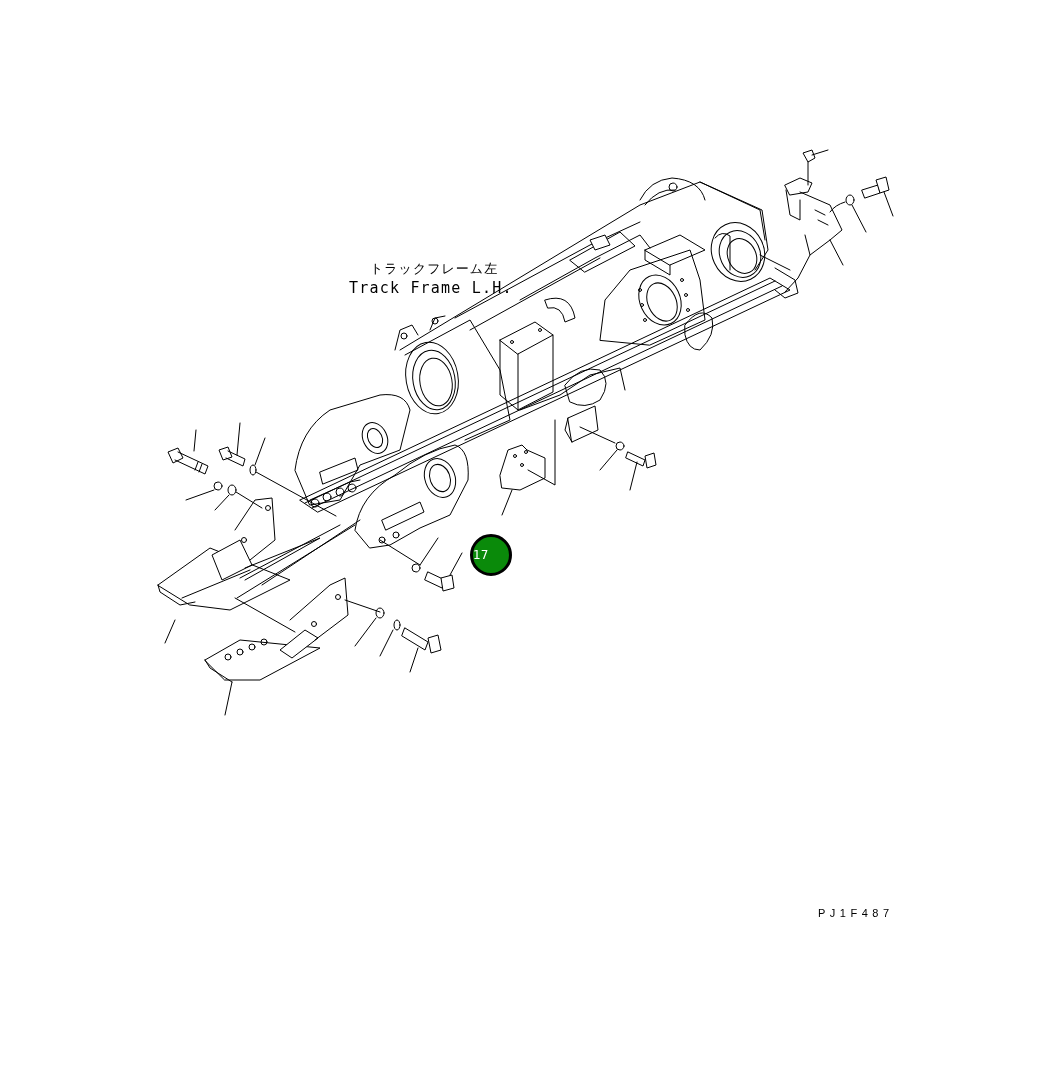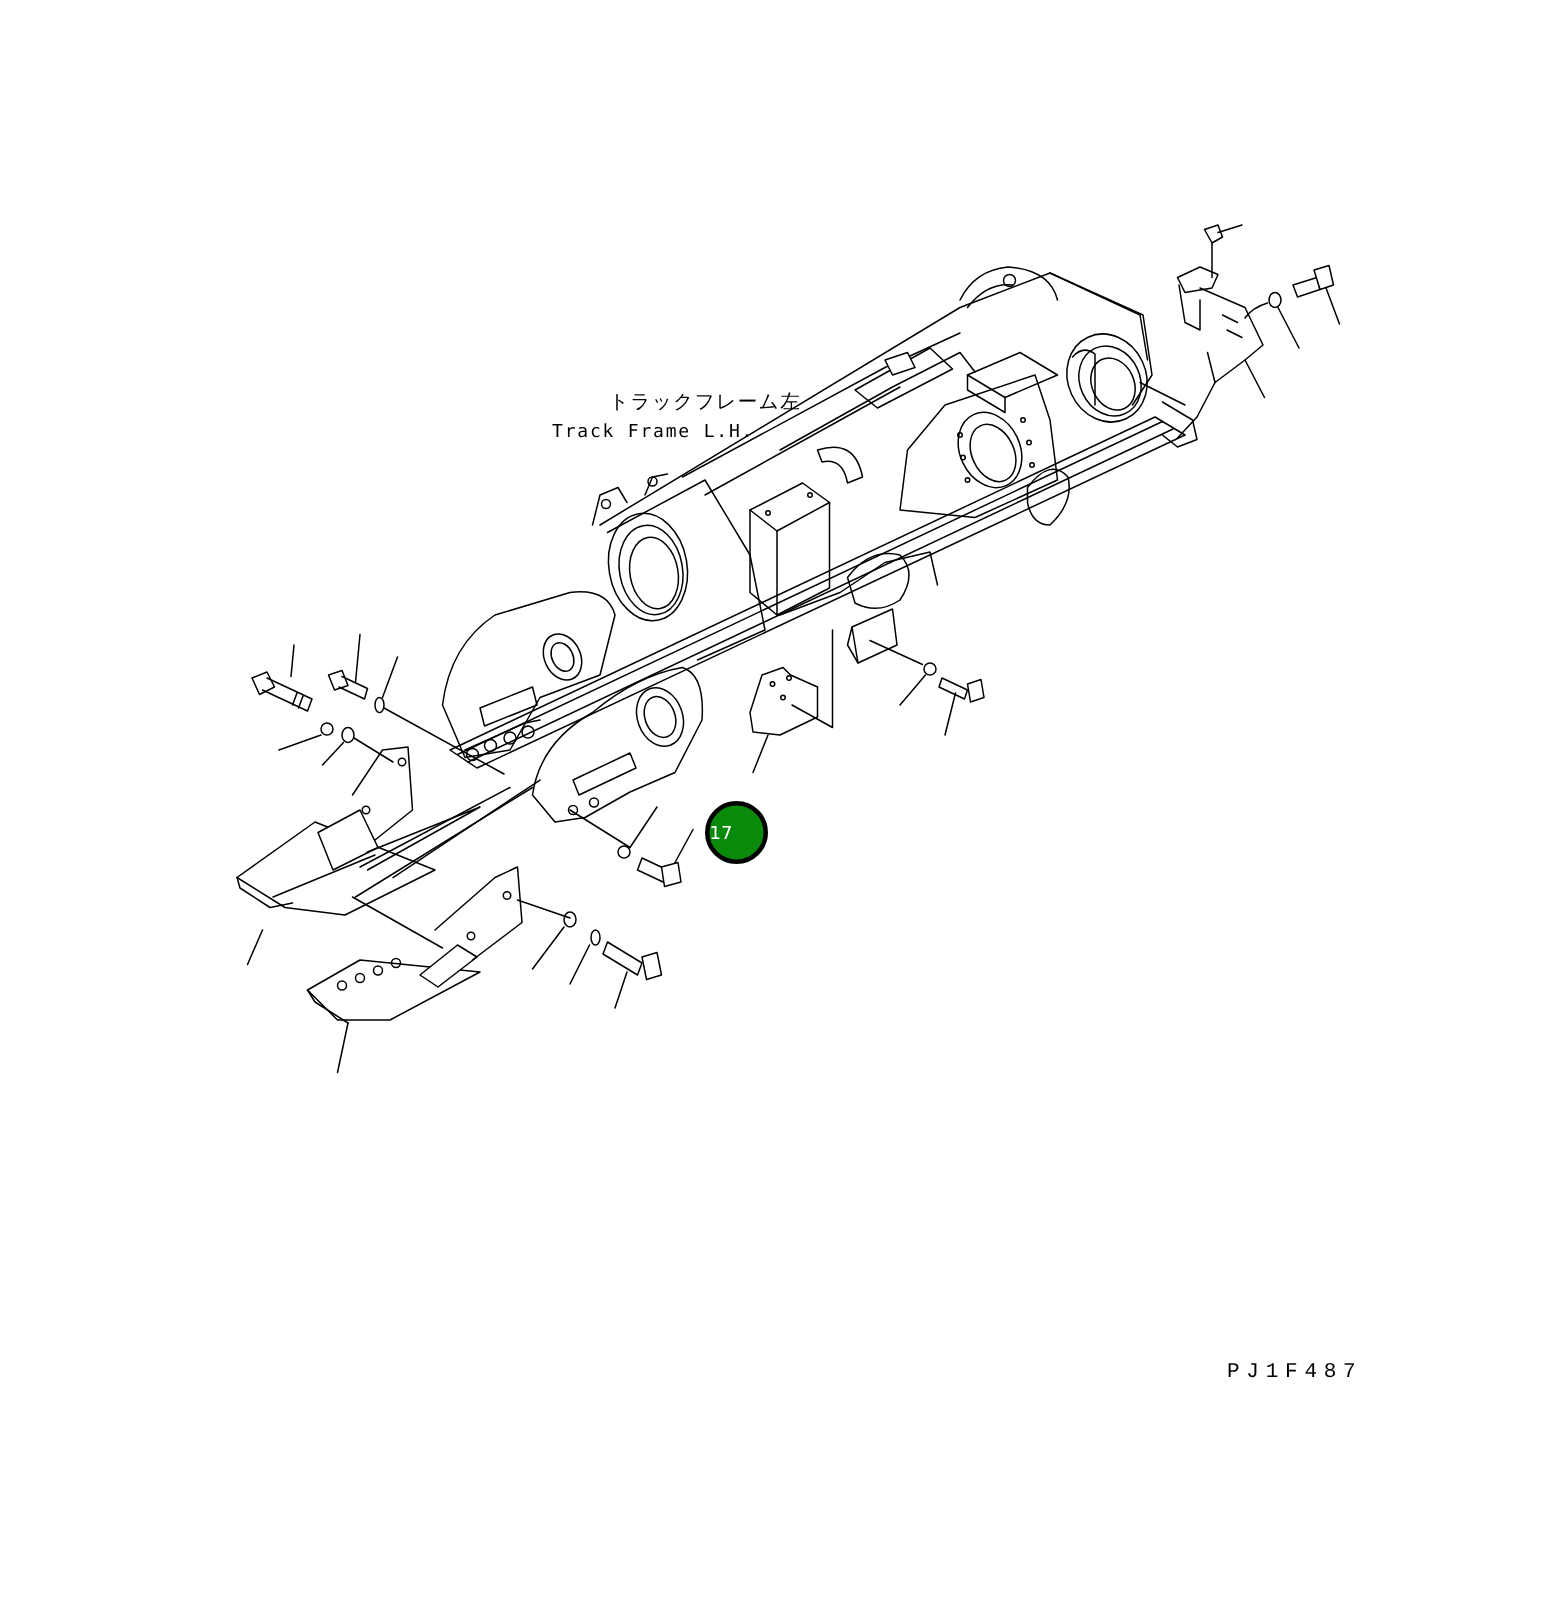--- a/index.html
+++ b/index.html
@@ -33,35 +33,34 @@
       color: #000;
       font-family: "DejaVu Sans Mono", monospace;
       white-space: pre;
       line-height: 1;
     }
     .label-jp {
       left: 370px;
       top: 262px;
       font-size: 13px;
       letter-spacing: 1px;
-      margin-left: 36px;
     }
     .label-en {
-      left: 368px;
+      left: 349px;
       top: 281px;
-      font-size: 12px;
+      font-size: 15px;
       letter-spacing: 1.2px;
       text-align: center;
     }
     .drawing-id {
       left: 818px;
       top: 908px;
-      font-size: 14px;
+      font-size: 11px;
       letter-spacing: 4.5px;
-      font-family: Liberation Mono, monospace;
+      font-family: Liberation Sans, sans-serif;
     }
     .callout {
       position: absolute;
       left: 470px;
       top: 534px;
       width: 36px;
       height: 36px;
       border-radius: 50%;
       background: #0a8a0a;
       border: 3px solid #000;

